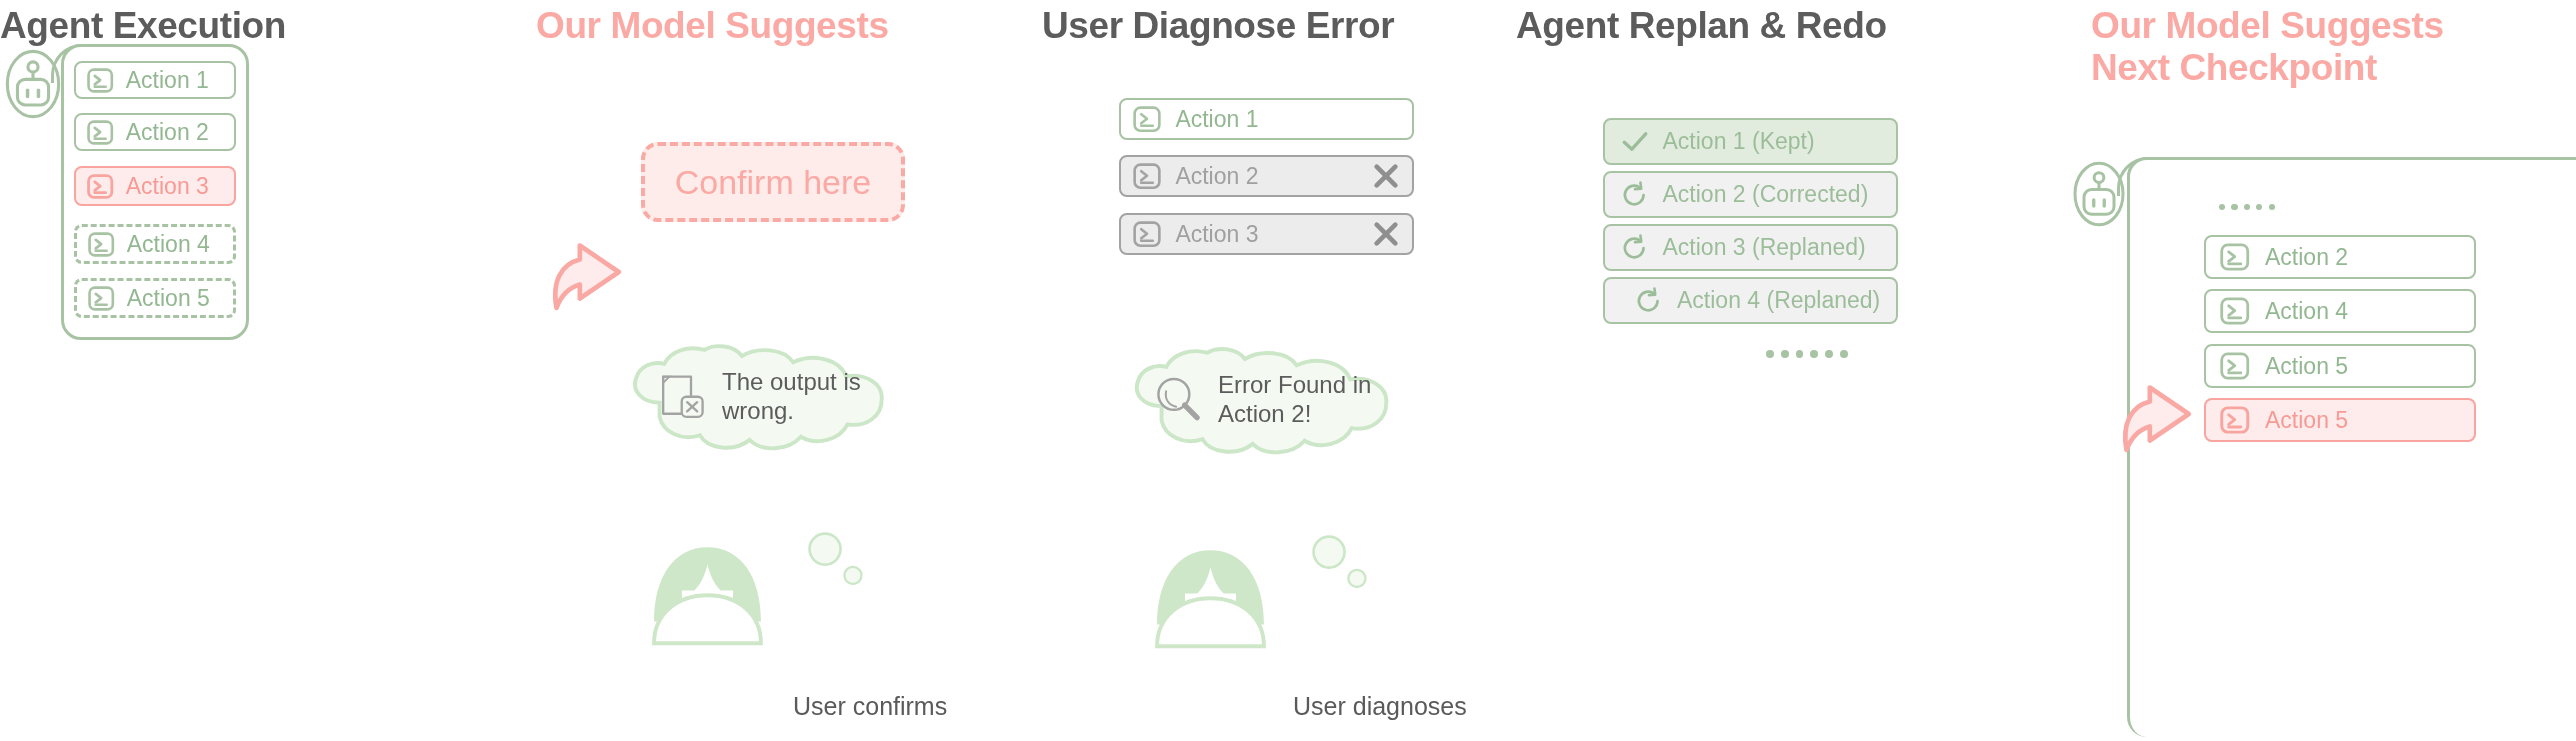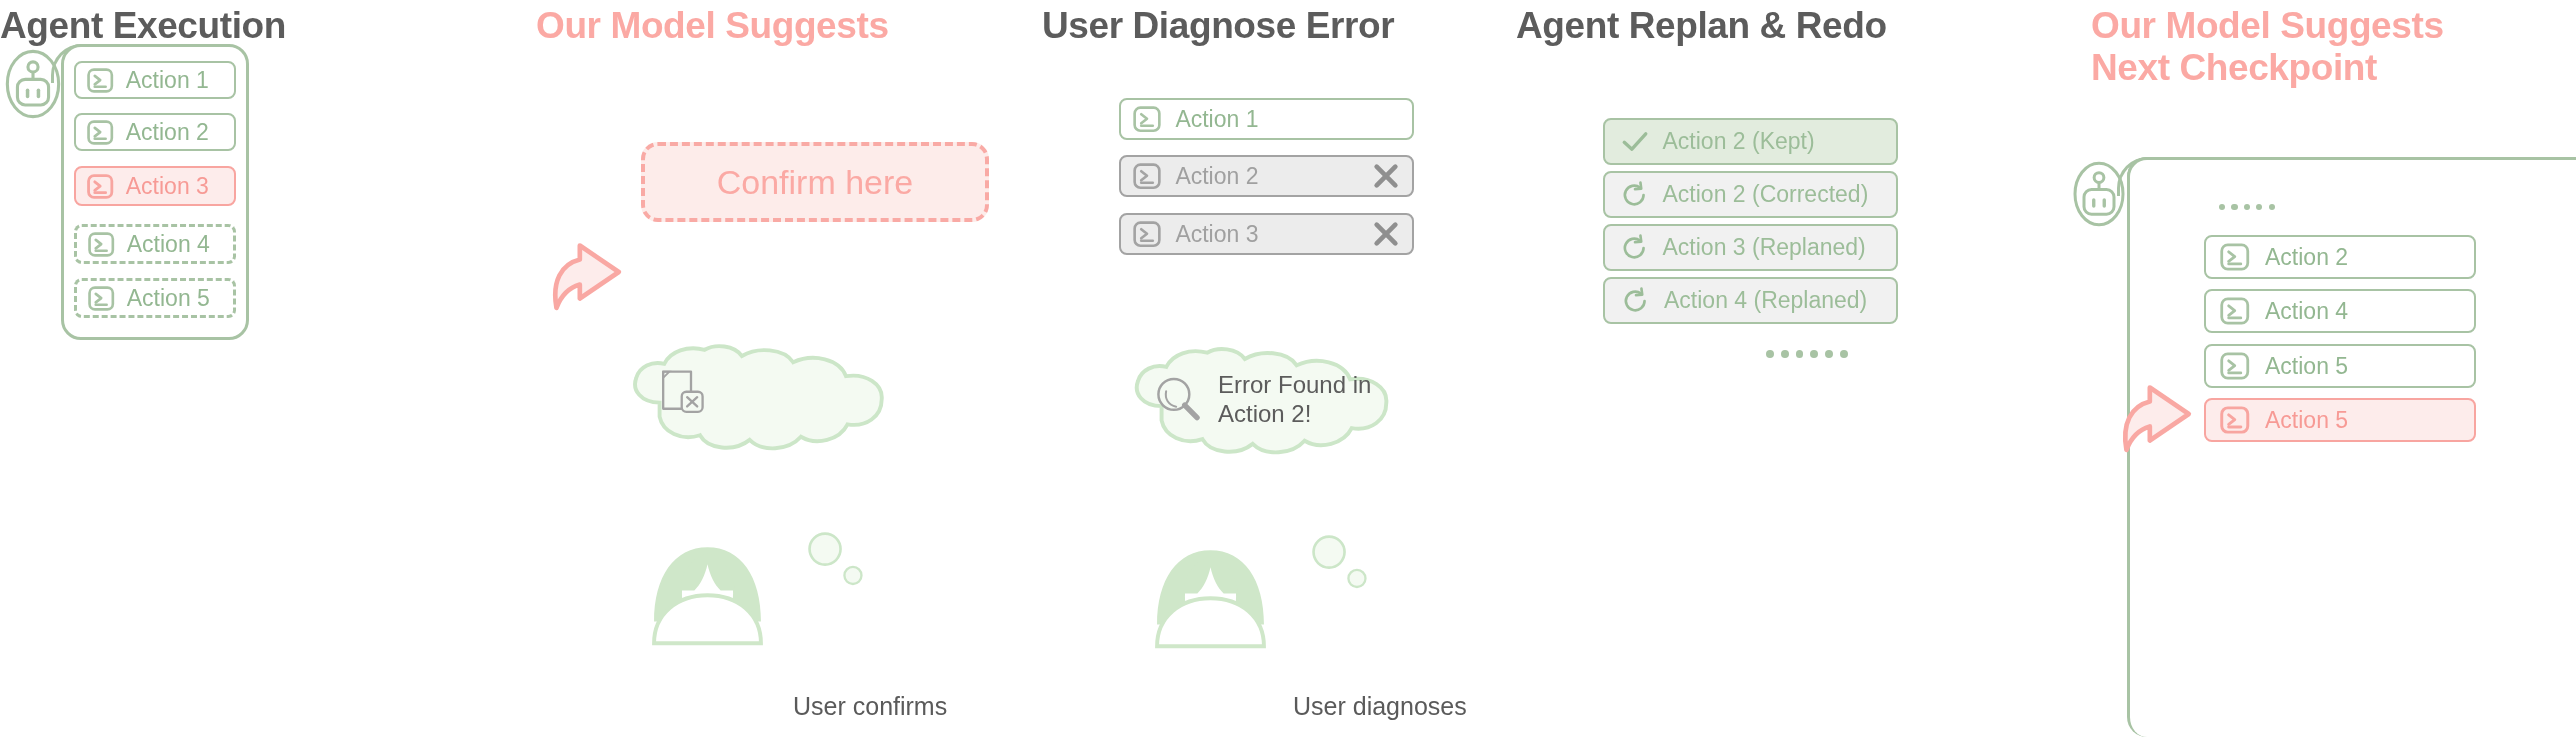--- a/index.html
+++ b/index.html
@@ -168,21 +168,21 @@
   </div>
 
   <div class="col-title t-pink" style="left:536px;top:4.7px;width:435px;">Our Model Suggests</div>
 
   <div style="position:absolute;left:544px;top:233px;">
     <svg width="81" height="78" viewBox="0 0 104 100">
       <path d="M16,96 C10,62 22,40 46,34 L46,16 L96,50 L46,84 L46,66 C32,70 22,80 16,96 Z" fill="#fdeceb" stroke="#f9a8a3" stroke-width="6" stroke-linejoin="round" stroke-linecap="round"></path>
     </svg>
   </div>
 
-  <div class="confirm-box" style="left:641px;top:142px;width:348px;height:80px;text-align:right;">
+  <div class="confirm-box" style="left:641px;top:142px;width:264px;height:80px;text-align:right;">
     <span>Confirm here</span>
   </div>
 
   <div class="bubble" style="left:613px;top:345px;width:351px;height:109px;">
     <svg width="351" height="109" viewBox="0 0 452 140">
       <path d="M60,74
                C36,74 24,58 30,42
                C34,28 50,20 66,24
                C74,8 96,0 118,6
                C132,-2 156,0 166,14
@@ -199,20 +199,22 @@
     <div class="content" style="left:44px;top:22px;">
       <span>
         <svg width="51" height="48" viewBox="0 0 66 62">
           <path d="M8,6 L44,6 L44,54 L8,54 Z" fill="none" stroke="#a3a3a3" stroke-width="3" stroke-linejoin="round"></path>
           <path d="M8,6 L16,6 L8,14 Z" fill="none" stroke="#a3a3a3" stroke-width="2.4"></path>
           <rect x="32" y="32" width="27" height="26" rx="6" fill="#f4faf2" stroke="#a3a3a3" stroke-width="3"></rect>
           <line x1="39" y1="39" x2="52" y2="51" stroke="#a3a3a3" stroke-width="3" stroke-linecap="round"></line>
           <line x1="52" y1="39" x2="39" y2="51" stroke="#a3a3a3" stroke-width="3" stroke-linecap="round"></line>
         </svg>
       </span>
+      <span class="btxt">The output is
+wrong.</span>
     </div>
   </div>
 
   <div style="position:absolute;left:808px;top:532px;">
     <svg width="62" height="59" viewBox="0 0 80 76">
       <circle cx="22" cy="22" r="20" fill="#f4faf2" stroke="#cce6c8" stroke-width="3.4"></circle>
       <circle cx="58" cy="56" r="11" fill="#f4faf2" stroke="#cce6c8" stroke-width="3"></circle>
     </svg>
   </div>
 
@@ -323,21 +325,21 @@
   <div class="caption" style="left:1293px;top:692px;">User diagnoses</div>
 
   <div class="col-title t-dark" style="left:1516px;top:4.7px;width:497px;">Agent Replan &amp; Redo</div>
 
   <div class="act green-fill" style="left:1603px;top:118px;width:295px;height:47px;padding:0 15.5px;">
     <span class="ico">
       <svg width="28" height="23" viewBox="0 0 36 30">
         <polyline points="4,16 14,25 32,5" fill="none" stroke="#9cbd99" stroke-width="4.4" stroke-linecap="round" stroke-linejoin="round"></polyline>
       </svg>
     </span>
-    <span class="lbl" style="margin-left:14px;">Action 2 (Kept)</span>
+    <span class="lbl" style="margin-left:14px;">Action 1 (Kept)</span>
   </div>
 
   <div class="act grey-fill" style="left:1603px;top:171px;width:295px;height:47px;padding:0 15.5px;">
     <span class="ico">
       <svg width="28" height="28" viewBox="0 0 36 36">
         <path d="M29,18 A12,12 0 1 1 24.5,8.6" fill="none" stroke="#9cbd99" stroke-width="3.4" stroke-linecap="round"></path>
         <polyline points="25,2 26,10 18,10.5" fill="none" stroke="#9cbd99" stroke-width="3.4" stroke-linecap="round" stroke-linejoin="round"></polyline>
       </svg>
     </span>
     <span class="lbl" style="margin-left:14px;">Action 2 (Corrected)</span>
@@ -346,21 +348,21 @@
   <div class="act grey-fill" style="left:1603px;top:224px;width:295px;height:47px;padding:0 15.5px;">
     <span class="ico">
       <svg width="28" height="28" viewBox="0 0 36 36">
         <path d="M29,18 A12,12 0 1 1 24.5,8.6" fill="none" stroke="#9cbd99" stroke-width="3.4" stroke-linecap="round"></path>
         <polyline points="25,2 26,10 18,10.5" fill="none" stroke="#9cbd99" stroke-width="3.4" stroke-linecap="round" stroke-linejoin="round"></polyline>
       </svg>
     </span>
     <span class="lbl" style="margin-left:14px;">Action 3 (Replaned)</span>
   </div>
 
-  <div class="act grey-fill" style="left:1603px;top:277px;width:295px;height:47px;padding:0 17px;">
+  <div class="act grey-fill" style="left:1603px;top:277px;width:295px;height:47px;padding:0 30px;">
     <span class="ico">
       <svg width="28" height="28" viewBox="0 0 36 36">
         <path d="M29,18 A12,12 0 1 1 24.5,8.6" fill="none" stroke="#9cbd99" stroke-width="3.4" stroke-linecap="round"></path>
         <polyline points="25,2 26,10 18,10.5" fill="none" stroke="#9cbd99" stroke-width="3.4" stroke-linecap="round" stroke-linejoin="round"></polyline>
       </svg>
     </span>
     <span class="lbl" style="margin-left:14px;">Action 4 (Replaned)</span>
   </div>
 
   <div class="dots" style="left:1766px;top:350px;">

